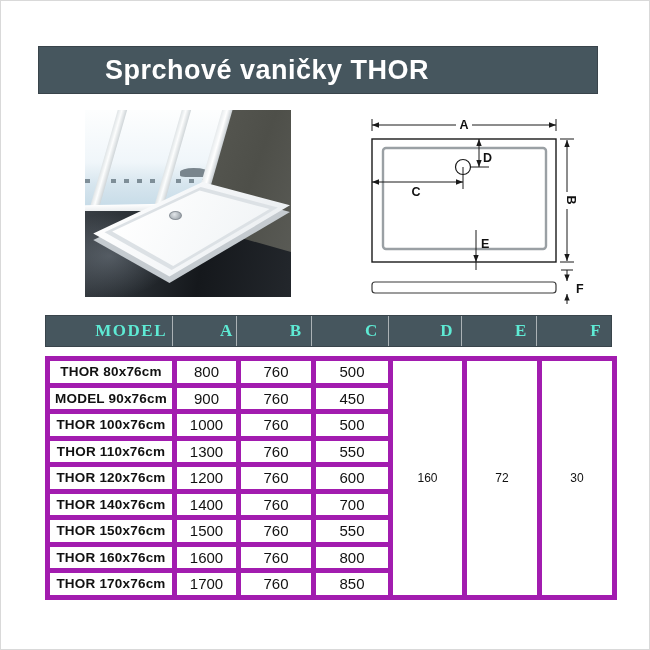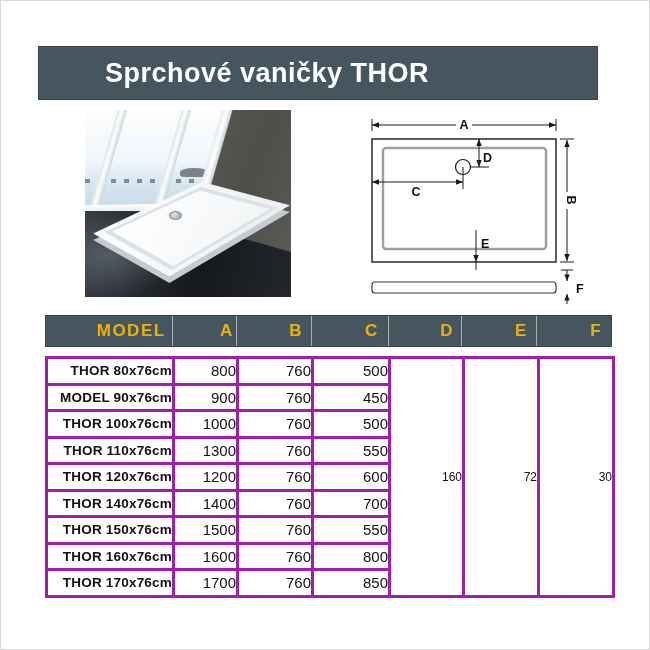--- a/index.html
+++ b/index.html
@@ -5,21 +5,21 @@
   * { margin:0; padding:0; box-sizing:border-box; }
   html,body { background:#fff; }
   .page {
     position:relative; width:650px; height:650px; background:#fff;
     font-family:"Liberation Sans", sans-serif; overflow:hidden;
     outline:1px solid #d9d9d9; outline-offset:-1px;
   }
 
   
   .banner {
-    position:absolute; left:38px; top:46px; width:560px; height:54px;
+    position:absolute; left:38px; top:46px; width:560px; height:48px;
     background:#46565E; border:1px solid #39444b;
     display:flex; align-items:center; padding-left:66px;
   }
   .banner h1 {
     color:#ffffff; font-size:27px; font-weight:bold; letter-spacing:.5px;
   }
 
   
   .photo { position:absolute; left:85px; top:110px; width:206px; height:187px; overflow:hidden; background:#fff; }
   .photo > div { position:absolute; }
@@ -58,37 +58,37 @@
   .diagram { position:absolute; left:352px; top:112px; width:248px; height:192px; }
   .diagram svg text { font-family:"Liberation Sans", sans-serif; font-weight:bold; font-size:12.5px; fill:#111; }
 
   
   .thead {
     position:absolute; left:45px; top:315px; width:567px; height:32px;
     background:#46565E; border:1px solid #39444b; display:flex;
   }
   .thead .hc {
     display:flex; align-items:center; justify-content:center;
-    color:#eab308; font-family:Liberation Sans, sans-serif; font-weight:bold;
+    color:#5eead4; font-family:Liberation Serif, serif; font-weight:bold;
     font-size:17px; letter-spacing:1.5px; border-left:1px solid rgba(255,255,255,.55);
     height:100%;
     padding-left:44px;
   }
   .thead .hc:first-child { border-left:none; }
   .w-model{width:127px;} .w-a{width:64px;} .w-b{width:75px;} .w-c{width:77px;}
   .w-d{width:74px;} .w-e{width:75px;} .w-f{width:75px;}
 
   
   table.spec {
     position:absolute; left:45px; top:356px; width:567px;
     border-collapse:collapse; table-layout:fixed;
     border:1px solid #3d3d3d;
   }
   table.spec td {
-    border:3px solid #a21caf; height:26.5px; text-align:right;
+    border:5px solid #a21caf; height:26.5px; text-align:center;
     vertical-align:middle; font-size:15px; color:#111; background:#fff;
   }
   table.spec td.model { font-weight:bold; font-size:13.5px; letter-spacing:.2px; }
   table.spec td.merged { font-size:12px; }
 </style>
 </head>
 <body>
 
 <div class="page">
 

